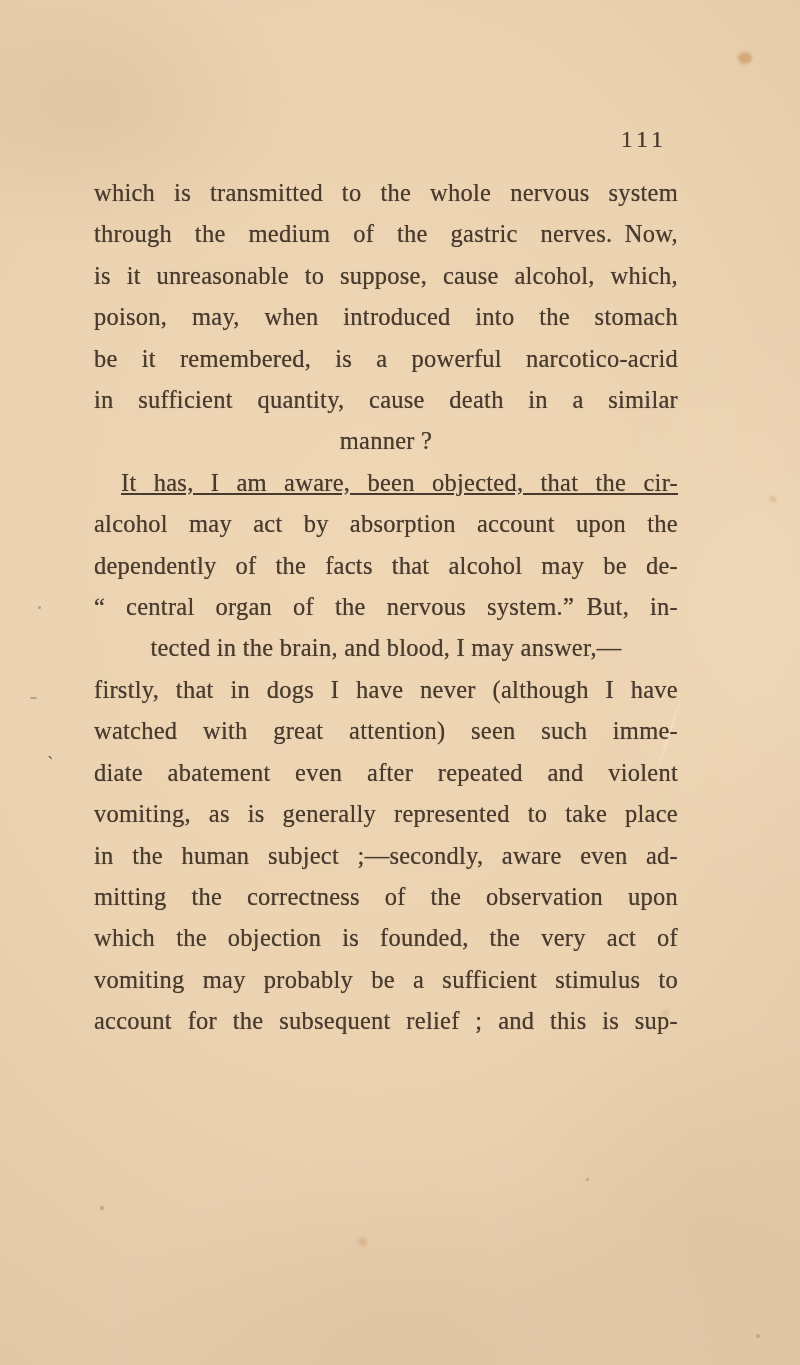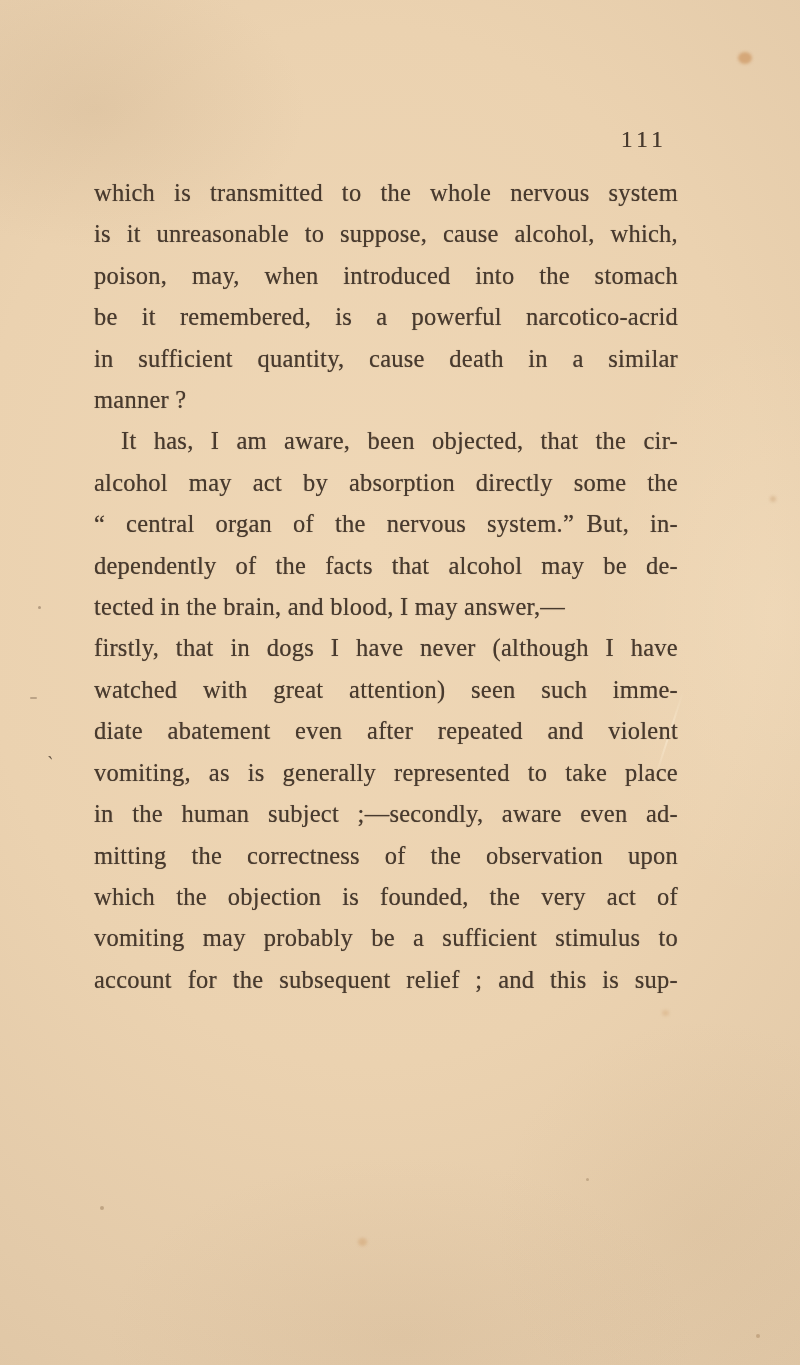--- a/index.html
+++ b/index.html
@@ -63,29 +63,30 @@
     width: 584px;
     font-size: 24.5px;
     line-height: 41.4px;
     letter-spacing: 0.25px;
     color: var(--ink, #483a2e);
     text-shadow: 0 0 0.7px rgba(72,58,46,0.7);
     margin-left: 11px;
   }
   .line {
     white-space: nowrap;
-    text-align: left;
+    text-align: center;
   }
   .line.j {
     white-space: normal;
     text-align: justify;
     text-align-last: justify;
   }
   .line.ind {
     text-indent: 27px;
+    text-decoration: underline;
   }
   .it {
   }
   
   .mark-grave {
     position: absolute;
     left: 46px;
     top: 752px;
     font-size: 20px;
     color: rgba(72,58,46,0.85);
@@ -117,29 +118,30 @@
 <body>
 
 <div class="page">
   <div class="mottle"></div>
   <div class="crease"></div>
 
   <div class="page-number">111</div>
 
   <div class="text-block">
       <div class="line j"><span>which is transmitted to the whole nervous system</span></div>
+      <div class="line j"><span>through the medium of the gastric nerves. Now,</span></div>
       <div class="line j"><span>is it unreasonable to suppose, cause alcohol, which,</span></div>
       <div class="line j"><span>poison, may, when introduced into the stomach</span></div>
       <div class="line j"><span>be it remembered, is a powerful narcotico-acrid</span></div>
       <div class="line j"><span>in sufficient quantity, cause death in a similar</span></div>
       <div class="line"><span>manner ?</span></div>
       <div class="line j ind"><span>It has, I am aware, been objected, that the cir-</span></div>
-      <div class="line j"><span>alcohol may act by absorption directly some the</span></div>
+      <div class="line j"><span>alcohol may act by absorption account upon the</span></div>
+      <div class="line j"><span>dependently of the facts that alcohol may be de-</span></div>
       <div class="line j"><span>“ central organ of the nervous system.” But, in-</span></div>
-      <div class="line j"><span>dependently of the facts that alcohol may be de-</span></div>
       <div class="line"><span>tected in the brain, and blood, I may answer,—</span></div>
       <div class="line j"><span class="it">firstly</span><span>, that in dogs I have never (although I have</span></div>
       <div class="line j"><span>watched with great attention) seen such imme-</span></div>
       <div class="line j"><span>diate abatement even after repeated and violent</span></div>
       <div class="line j"><span>vomiting, as is generally represented to take place</span></div>
       <div class="line j"><span>in the human subject ;—</span><span class="it">secondly</span><span>, aware even ad-</span></div>
       <div class="line j"><span>mitting the correctness of the observation upon</span></div>
       <div class="line j"><span>which the objection is founded, the very act of</span></div>
       <div class="line j"><span>vomiting may probably be a sufficient stimulus to</span></div>
       <div class="line j"><span>account for the subsequent relief ; and this is sup-</span></div>

